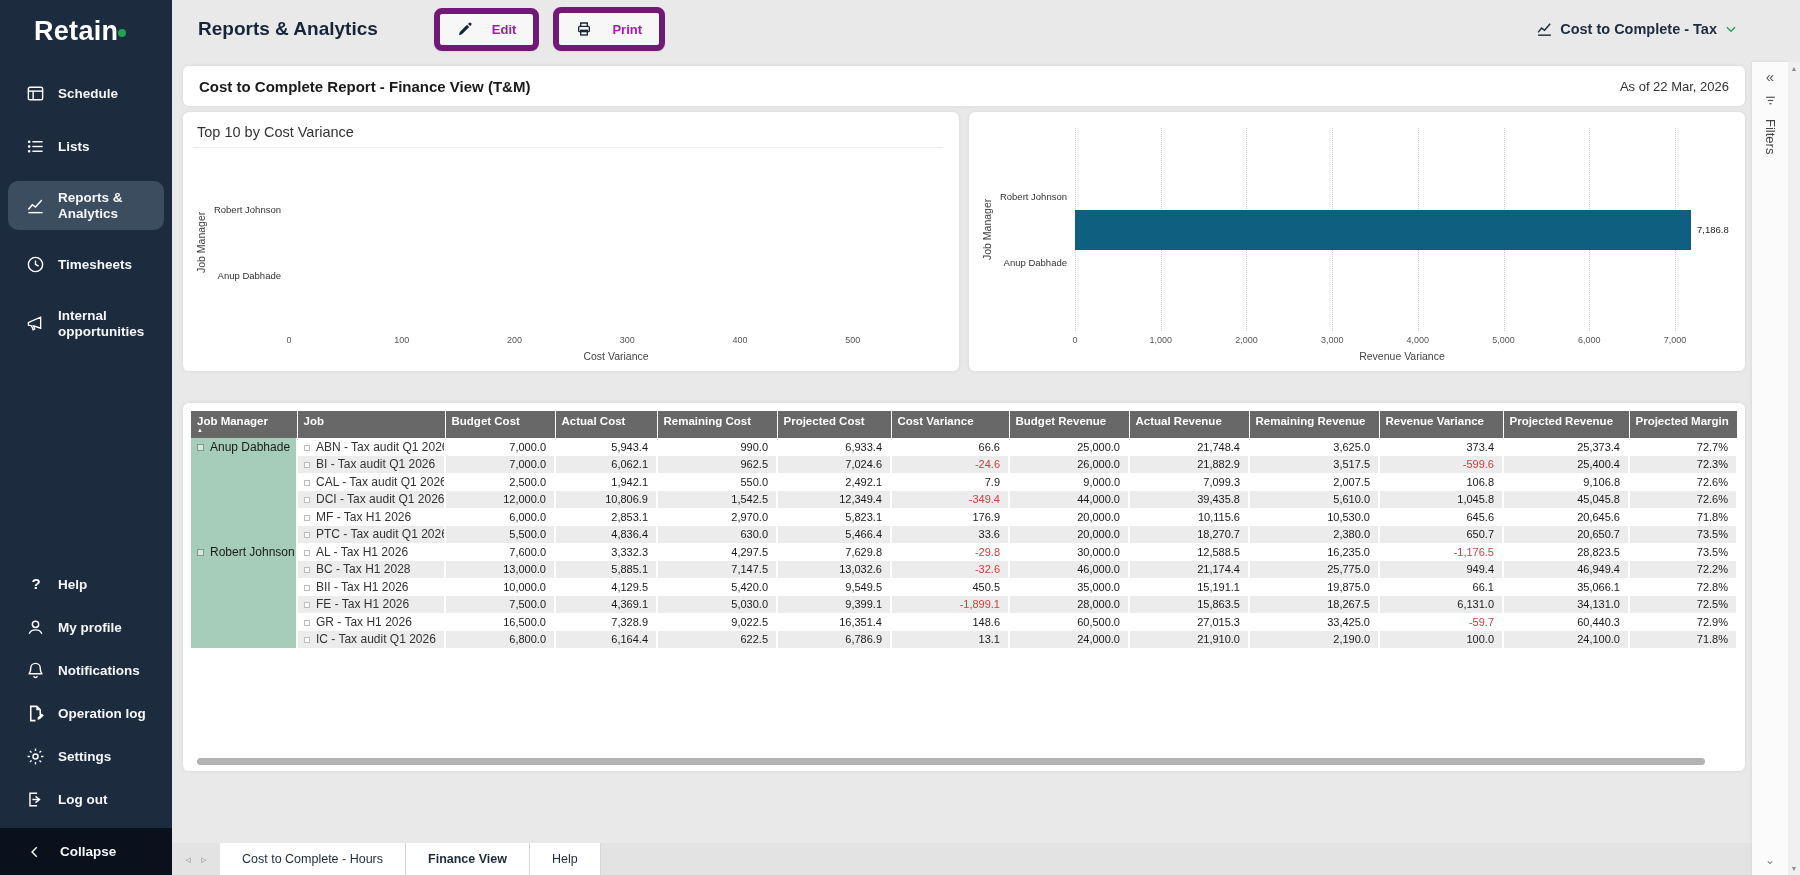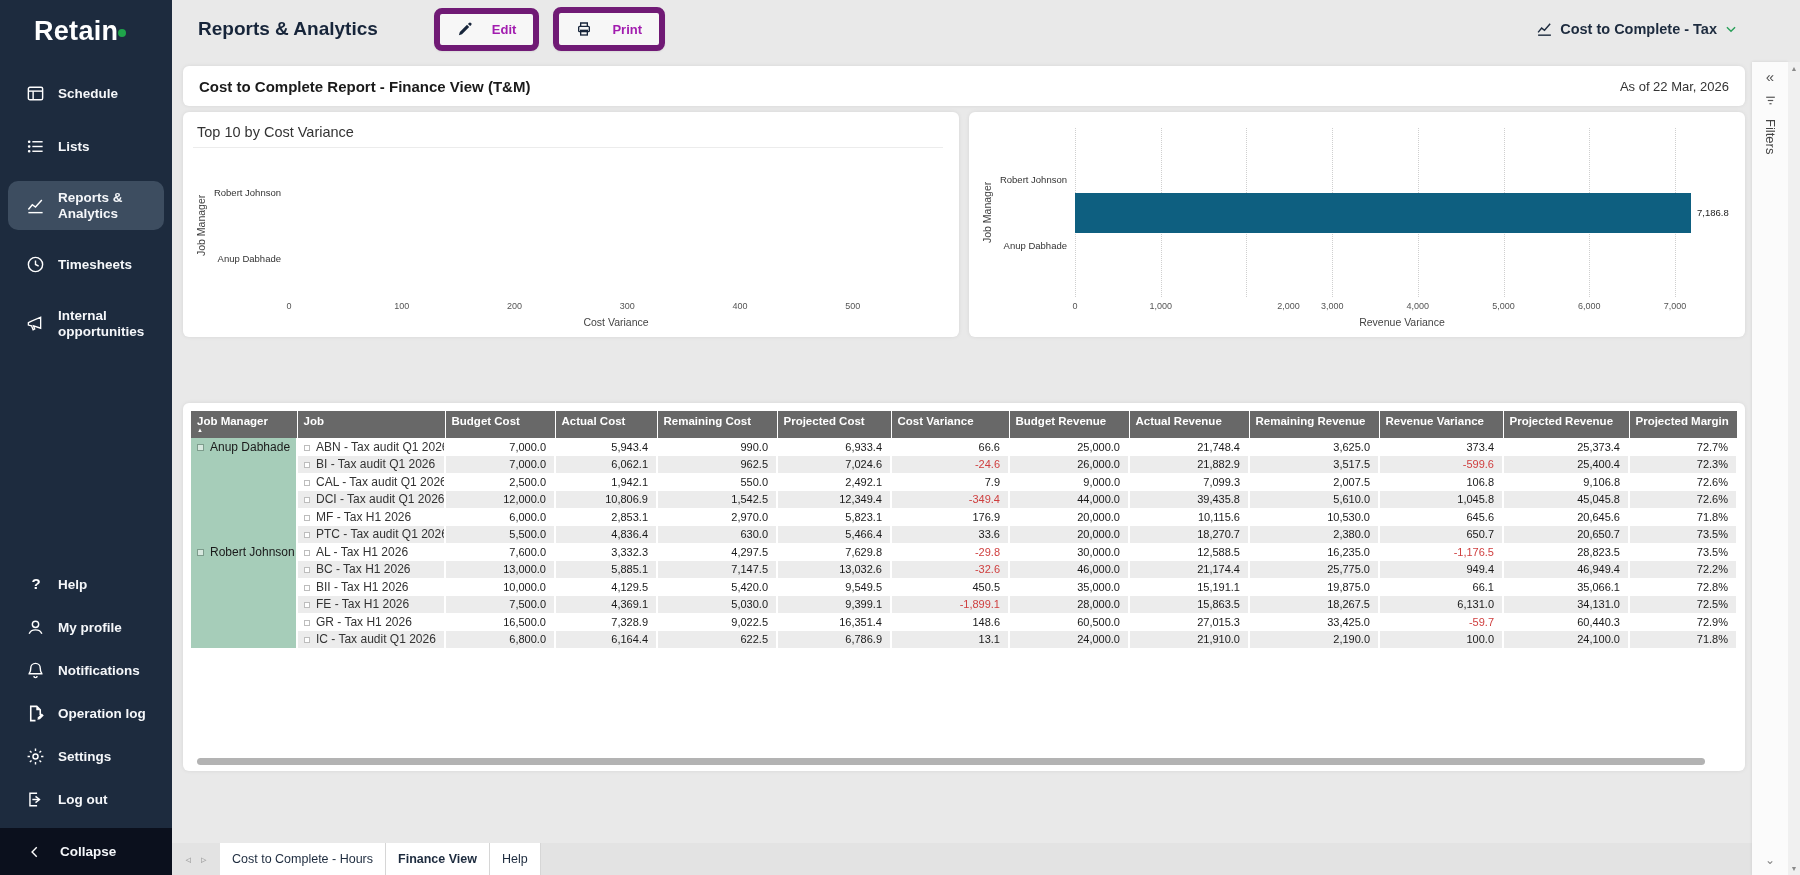--- a/index.html
+++ b/index.html
@@ -23,21 +23,21 @@
   .page-title { font-size:19px; font-weight:800; color:#17253a; margin-right:56px; }
   .btn { display:inline-flex; align-items:center; gap:20px; background:#f7f7f7; border:6px solid #701a75; border-radius:8px; padding:8px 17px; font-size:13px; font-weight:600; color:#a21caf; box-shadow:0 1px 2px rgba(0,0,0,.07); cursor:pointer; margin-right:14px; }
   .report-selector { margin-left:auto; margin-right:62px; display:flex; align-items:center; gap:7px; font-size:14.5px; font-weight:600; color:#1d2b3e; cursor:pointer; }
 
   .card { background:#ffffff; border-radius:6px; box-shadow:0 0 4px rgba(0,0,0,.08); }
   .title-card { position:absolute; left:11px; top:66px; width:1562px; height:40px; display:flex; align-items:center; justify-content:space-between; padding:0 16px; }
   .report-title { font-size:15px; font-weight:bold; color:#1a1a1a; }
   .as-of { font-size:13px; color:#333; }
 
   
-  .charts-row { position:absolute; left:11px; top:112px; width:1562px; height:225px; display:flex; gap:10px; }
+  .charts-row { position:absolute; left:11px; top:112px; width:1562px; height:259px; display:flex; gap:10px; }
   .chart-card { flex:1; padding:10px 16px 4px 10px; display:flex; flex-direction:column; }
   .chart-title { font-size:14.5px; color:#333; padding:2px 0 7px 4px; border-bottom:1px solid #ececec; }
   .chart-grid { flex:1; display:grid; grid-template-columns:16px 80px 1fr; grid-template-rows:1fr 17px 19px; padding-top:6px; }
   .y-axis-label { grid-column:1; grid-row:1; writing-mode:vertical-rl; transform:rotate(180deg); display:flex; align-items:center; justify-content:center; font-size:10.5px; color:#444; }
   .cat-labels { grid-column:2; grid-row:1; display:flex; flex-direction:column; justify-content:center; gap:26px; align-items:flex-end; padding-right:8px; }
   .cat-label { height:40px; display:flex; align-items:center; font-size:9.5px; color:#333; }
   .plot { grid-column:3; grid-row:1; position:relative; }
   .gridlines { position:absolute; inset:0; }
   .gridline { position:absolute; top:0; bottom:0; width:0; border-left:1px dotted #cfcfcf; }
   .bars { position:absolute; inset:0; display:flex; flex-direction:column; justify-content:center; gap:26px; }
@@ -68,21 +68,21 @@
   .collapse-filters { font-size:15px; color:#555; cursor:pointer; line-height:14px; }
   .filters-label { writing-mode:vertical-rl; font-size:13px; color:#444; margin-top:2px; }
   .filters-bottom-chevron { margin-top:auto; margin-bottom:8px; color:#888; font-size:12px; cursor:pointer; }
   .v-scrollbar { position:absolute; top:62px; bottom:0; right:0; width:12px; background:#f0f0f0; display:flex; flex-direction:column; align-items:center; justify-content:space-between; padding:3px 0; }
   .v-scrollbar span { font-size:7px; color:#8a8a8a; cursor:pointer; }
 
   
   .tab-strip { position:absolute; left:0; right:48px; bottom:0; height:32px; background:#e3e3e3; display:flex; align-items:stretch; }
   .tab-nav { width:48px; display:flex; align-items:center; justify-content:center; gap:10px; color:#a0a0a0; font-size:11px; }
   .tab-nav span { cursor:pointer; }
-  .tab { background:#fff; padding:0 12px; display:flex; align-items:center; font-size:12.5px; color:#1d2b3e; border-right:1px solid #d6d6d6; cursor:pointer; }
+  .tab { background:#fff; padding:0 22px; display:flex; align-items:center; font-size:12.5px; color:#1d2b3e; border-right:1px solid #d6d6d6; cursor:pointer; }
   .tab:first-of-type { border-left:1px solid #d6d6d6; }
   .tab.active { font-weight:bold; }
 
   .icon { display:inline-flex; }
 </style>
 </head>
 <body>
 
 <div class="sidebar">
   <div class="logo">
@@ -290,21 +290,21 @@
           <div class="bars">
               <div class="bar-row">
                 <div class="bar" style="width: 94.1913%; background: rgb(14, 95, 128);"></div>
                 <span class="bar-value">7,186.8</span>
               </div>
             </div>
         </div>
         <div class="x-ticks">
             <span class="tick-label" style="left: 0%;">0</span>
             <span class="tick-label" style="left: 13.1062%;">1,000</span>
-            <span class="tick-label" style="left: 26.2123%; margin-left: 42px;">2,000</span>
+            <span class="tick-label" style="left: 26.2123%;">2,000</span>
             <span class="tick-label" style="left: 39.3185%;">3,000</span>
             <span class="tick-label" style="left: 52.4246%;">4,000</span>
             <span class="tick-label" style="left: 65.5308%;">5,000</span>
             <span class="tick-label" style="left: 78.637%;">6,000</span>
             <span class="tick-label" style="left: 91.7431%;">7,000</span>
           </div>
         <div class="x-axis-label">Revenue Variance</div>
       </div>
     </div>
   </div>
@@ -438,21 +438,21 @@
             <td class="num">7,629.8</td>
             <td class="num neg">-29.8</td>
             <td class="num">30,000.0</td>
             <td class="num">12,588.5</td>
             <td class="num">16,235.0</td>
             <td class="num neg">-1,176.5</td>
             <td class="num">28,823.5</td>
             <td class="num">73.5%</td>
           </tr>
           <tr class="stripe">
-            <td class="job-cell"><span class="expand-box small"></span><span>BC - Tax H1 2026</span></td>
+            <td class="job-cell"><span class="expand-box small"></span><span>BC - Tax H1 2028</span></td>
             <td class="num">13,000.0</td>
             <td class="num">5,885.1</td>
             <td class="num">7,147.5</td>
             <td class="num">13,032.6</td>
             <td class="num neg">-32.6</td>
             <td class="num">46,000.0</td>
             <td class="num">21,174.4</td>
             <td class="num">25,775.0</td>
             <td class="num">949.4</td>
             <td class="num">46,949.4</td>

